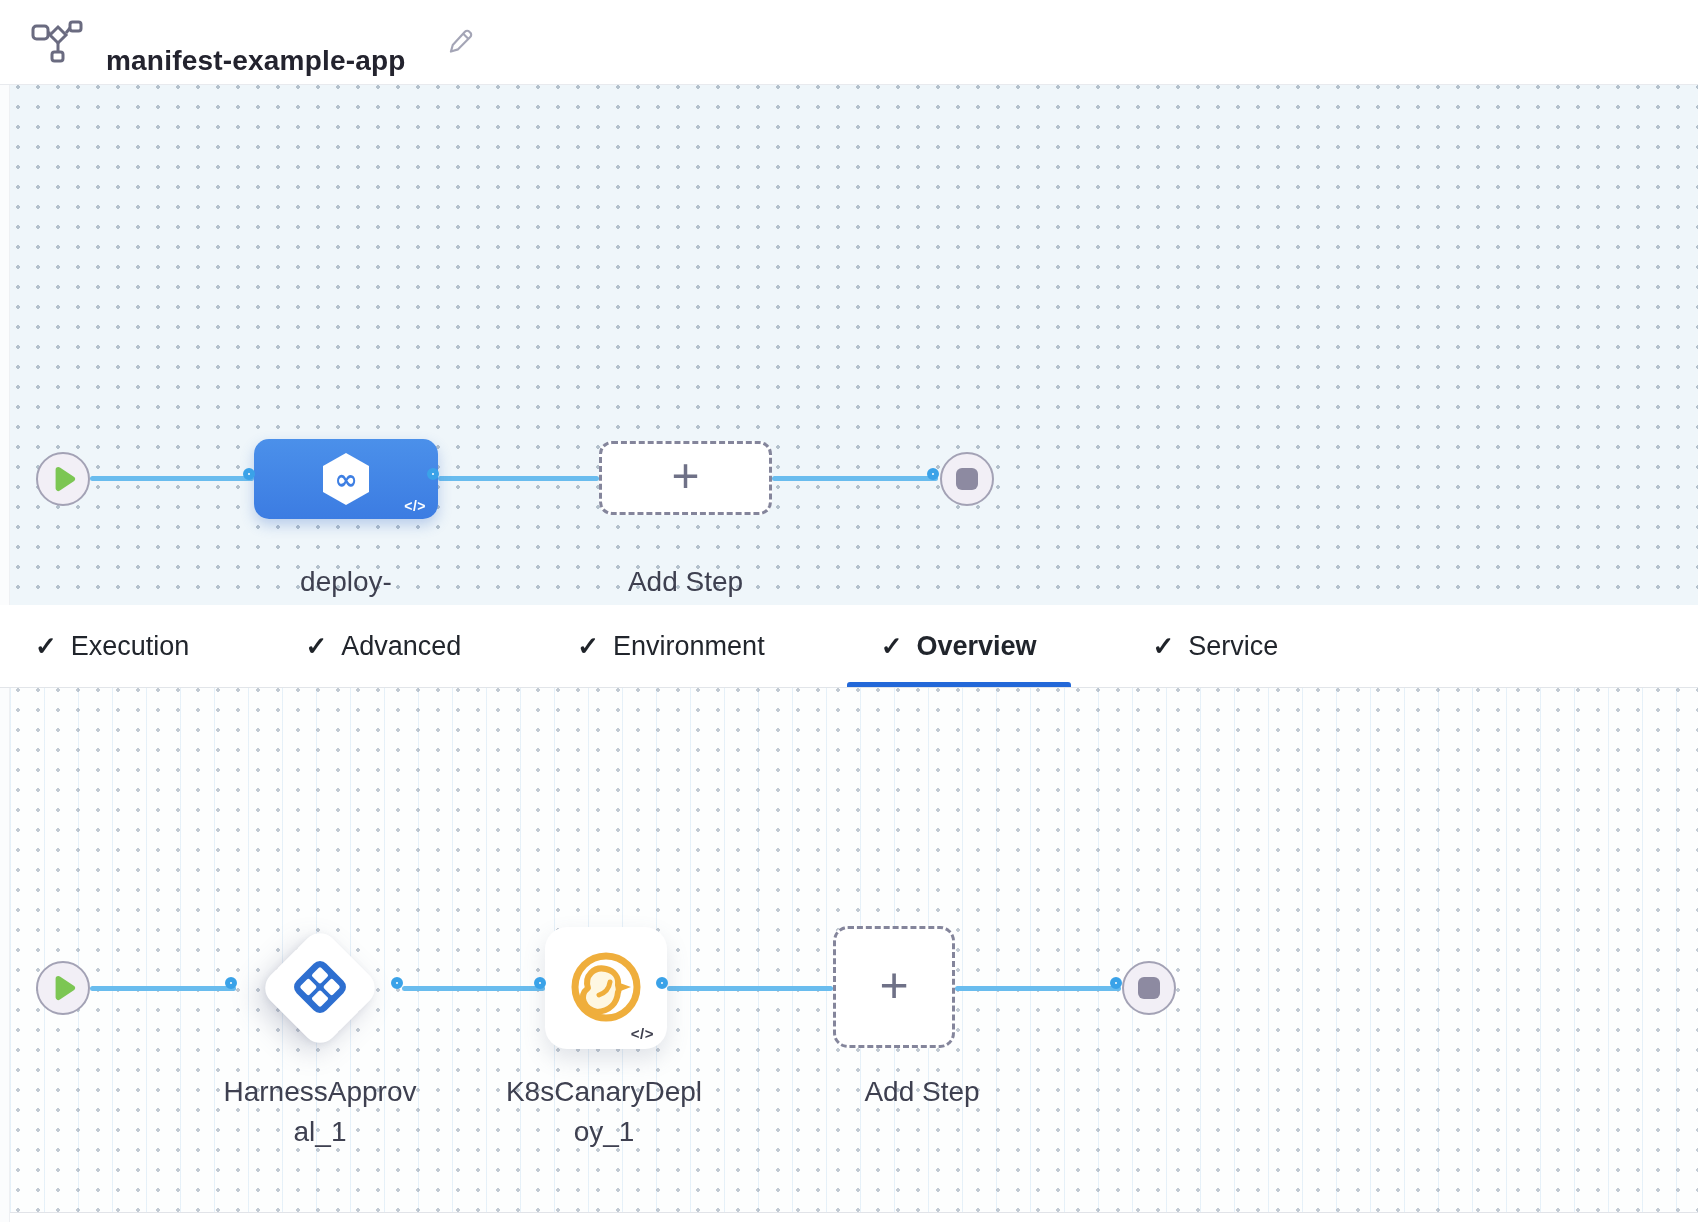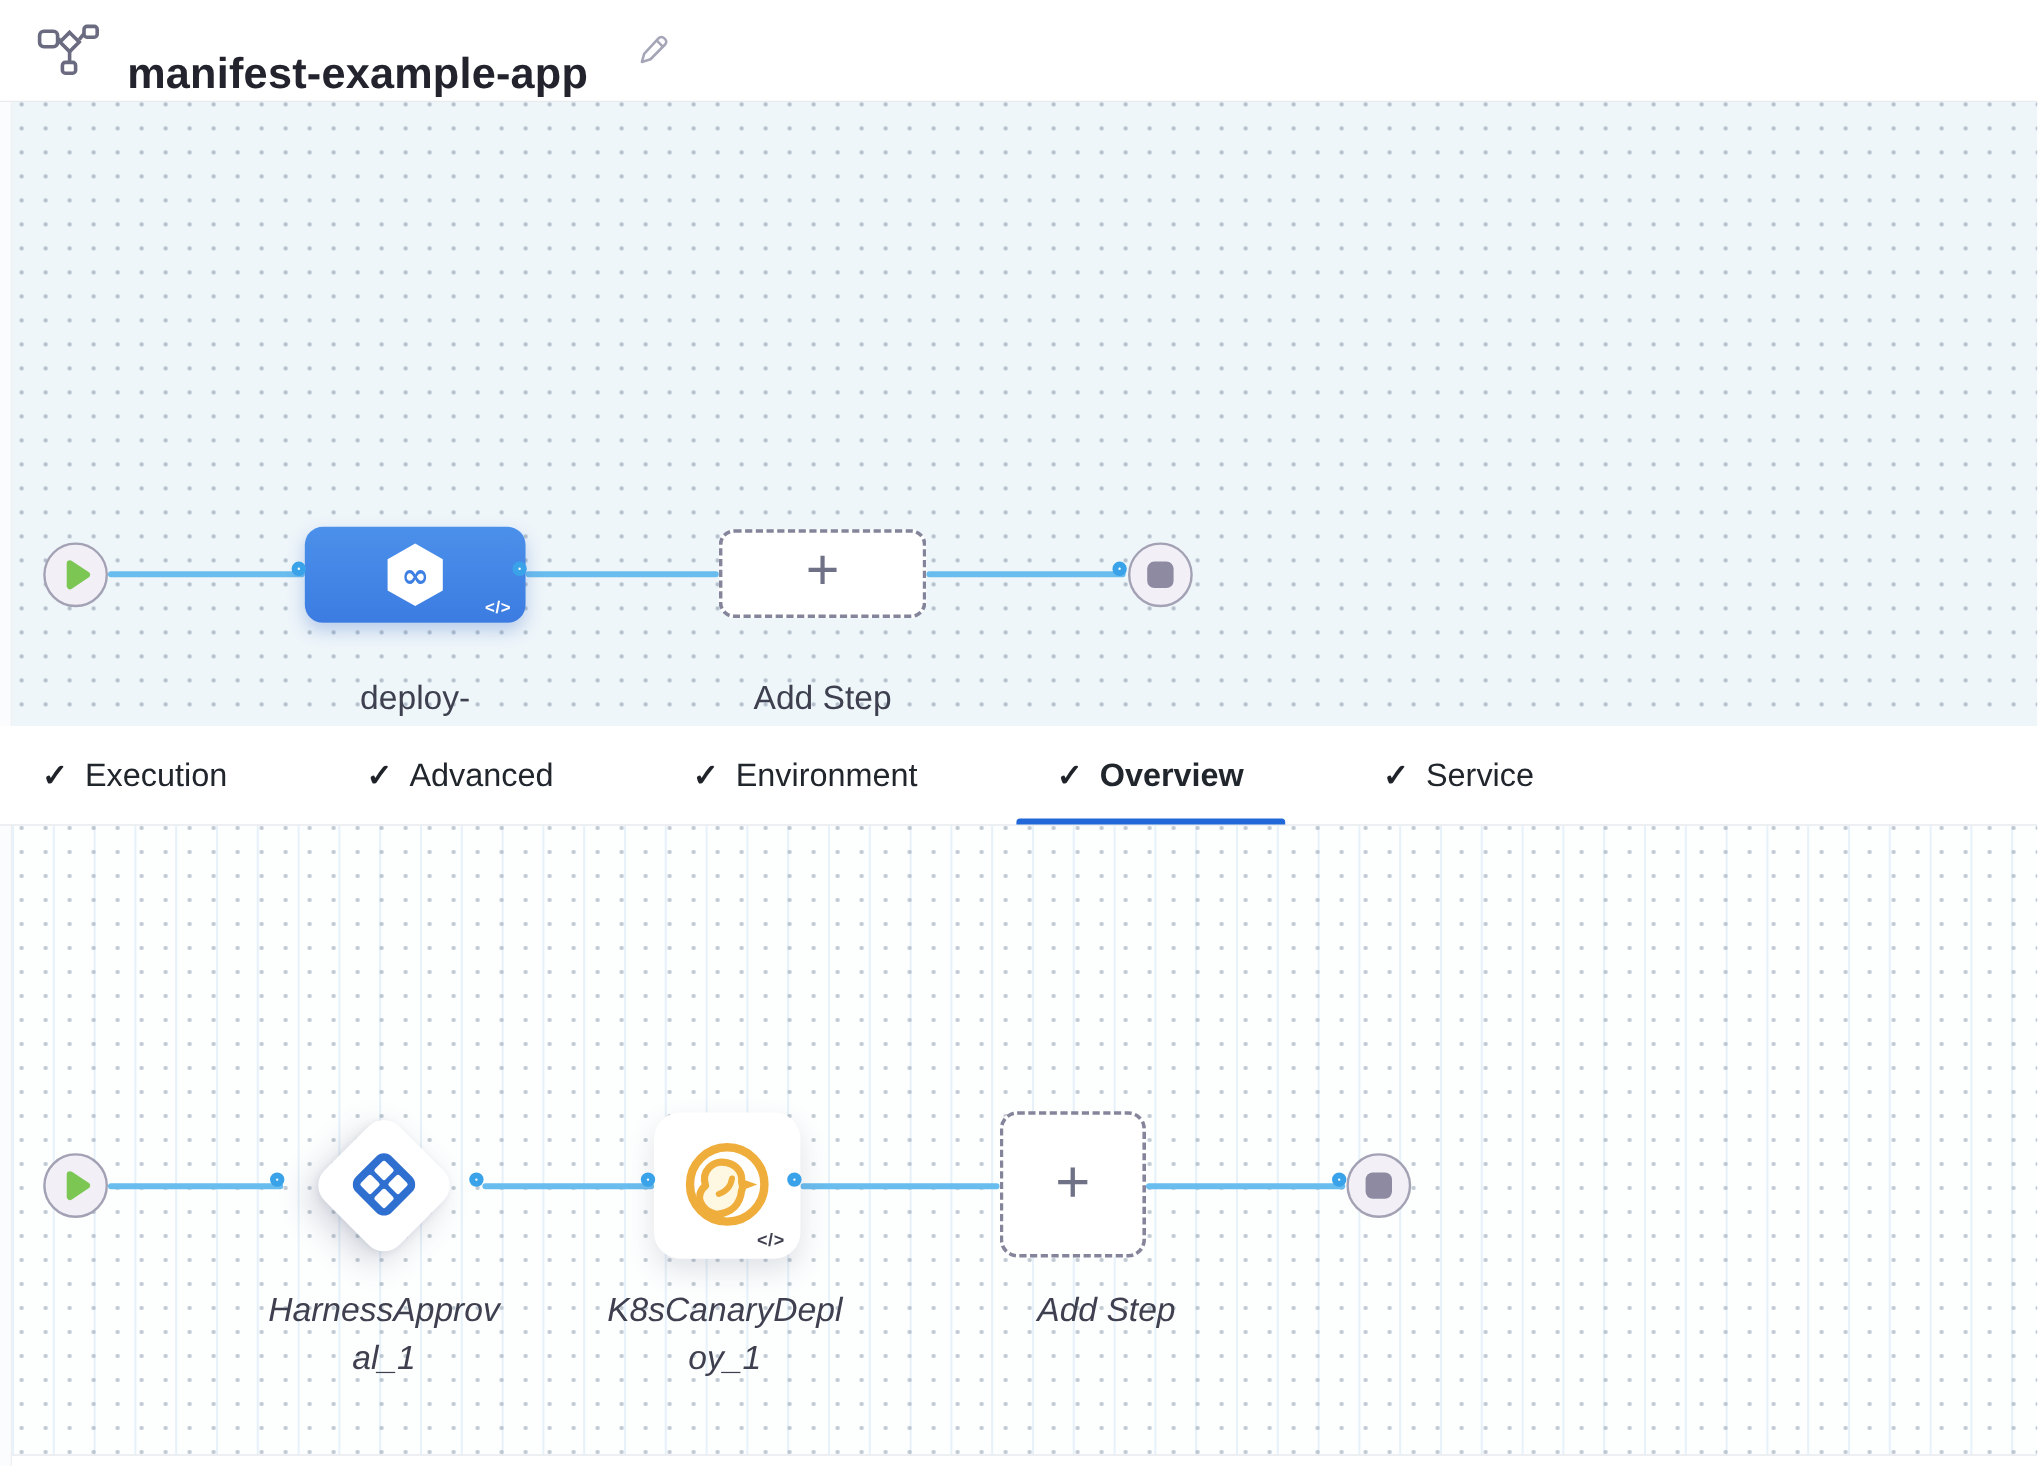--- a/index.html
+++ b/index.html
@@ -5,21 +5,21 @@
   * { margin:0; padding:0; box-sizing:border-box; }
   html,body { background:#fff; }
   body { font-family:"Liberation Sans", sans-serif; }
   .screen { position:relative; width:1698px; height:1222px; background:#fff; overflow:hidden; }
 
   
   .header { position:absolute; left:0; top:0; width:100%; height:85px; background:#fff;
             border-bottom:1px solid #E8EAEE; display:flex; align-items:center; z-index:10; }
   .header-left { display:flex; align-items:center; gap:22px; padding-left:30px; }
   .pipeline-icon { width:54px; height:44px; flex:0 0 auto; }
-  .page-title { font-size:36px; font-weight:700; color:#23232E; letter-spacing:0.2px;margin-top:37px; }
+  .page-title { font-size:28px; font-weight:700; color:#23232E; letter-spacing:0.2px;margin-top:37px; }
   .edit-pencil { margin-left:16px; width:32px; height:32px; cursor:pointer; }
   .view-toggle { position:absolute; right:196px; top:19px; height:36px; display:flex;
                  border:2px solid #9FA0B0; border-radius:19px; background:#fff; overflow:hidden; }
   .toggle-opt { display:flex; align-items:center; justify-content:center; width:124px; height:100%;
                 font-size:16px; font-weight:700; letter-spacing:0.6px; color:#3A3B49; cursor:pointer; }
   .toggle-opt.selected { background:#3A3B49; color:#fff; border-radius:17px; }
 
   
   .stage-canvas { position:absolute; left:0; top:85px; width:100%; height:520px; background:#EFF6FA;
     background-image: radial-gradient(circle, rgba(130,148,165,0.55) 1.6px, transparent 1.9px);
@@ -50,21 +50,21 @@
   .add-node { position:absolute; background:#fff; border:3.5px dashed #84859B; display:flex;
               align-items:center; justify-content:center; z-index:2; cursor:pointer; }
   .add-stage-node { left:599px; top:356px; width:173px; height:74px; border-radius:13px; }
   .add-step-node { left:833px; top:926px; width:122px; height:122px; border-radius:15px; }
   .plus-glyph { font-size:48px; font-weight:400; color:#6F7187; line-height:1; padding-bottom:4px; }
 
   
   .node-label { position:absolute; text-align:center; font-size:28px; color:#3E4050; z-index:2; }
   .stage-label     { left:254px; top:476px; width:184px; line-height:41px; }
   .add-stage-label { left:599px; top:476px; width:173px; line-height:41px; white-space:nowrap; }
-  .step-label { top:1072px; width:202px; line-height:40px; word-break:break-all;font-style:italic; }
+  .step-label { top:1072px; width:202px; line-height:40px; word-break:break-all; }
   .approval-label { left:219px; }
   .canary-label   { left:503px; }
   .add-step-label { left:821px; white-space:nowrap; }
 
   
   .diamond-node { position:absolute; left:258px; top:926px; width:124px; height:124px; z-index:2; cursor:pointer; }
   .diamond-shape { position:absolute; left:18px; top:18px; width:88px; height:88px; background:#fff;
     border-radius:18px; transform:rotate(45deg);
     box-shadow:0 12px 26px rgba(95,105,135,0.25), 0 2px 6px rgba(95,105,135,0.12); }
   .diamond-node svg { position:absolute; left:30px; top:29px; }

